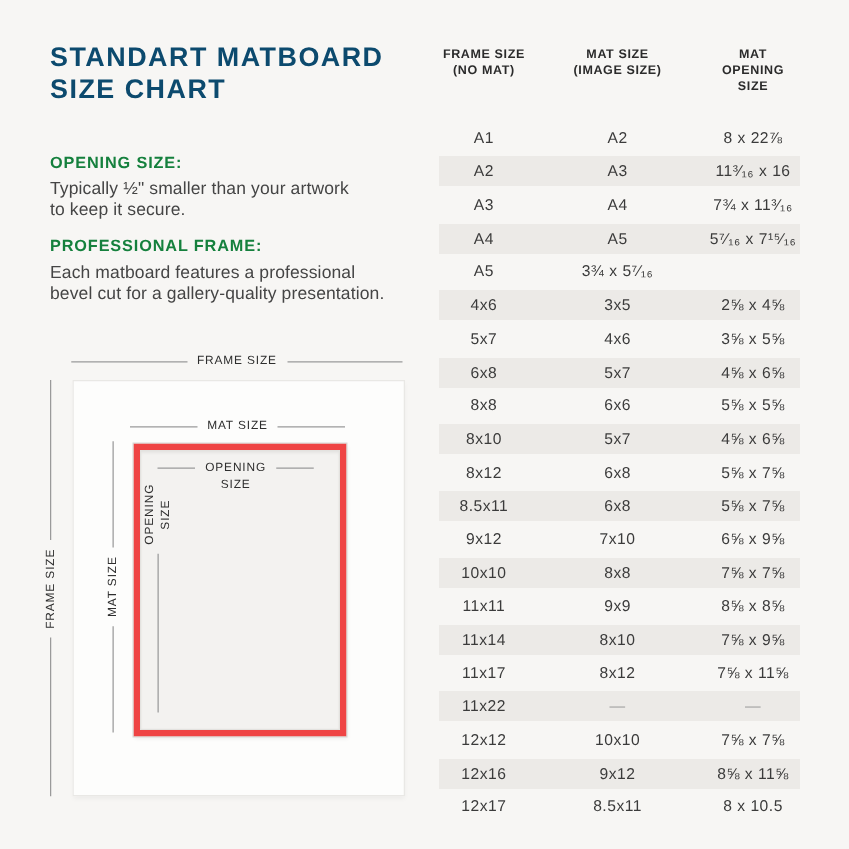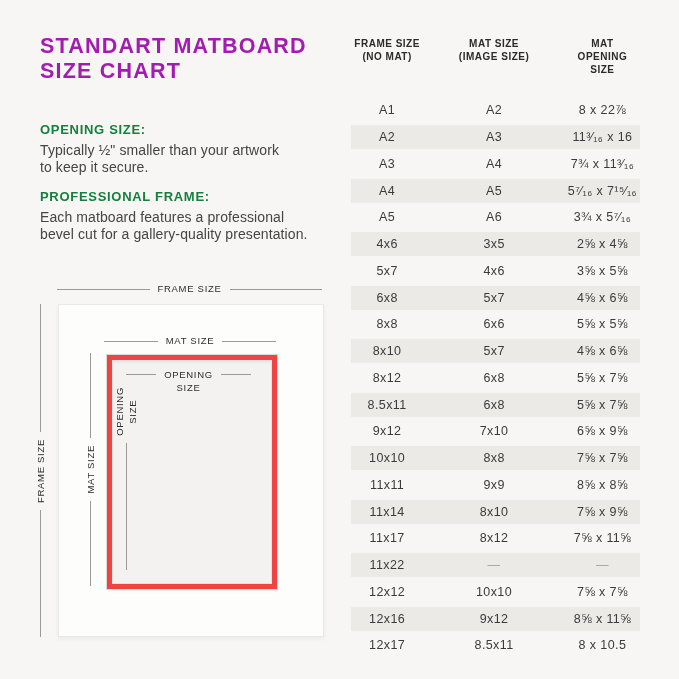--- a/index.html
+++ b/index.html
@@ -10,21 +10,21 @@
     color:#2b2b2b;
     position:relative;
     overflow:hidden;
   }
   .pre { white-space:pre-line; }
 
   
   .title {
     position:absolute; left:40px; top:34px;
     font-size:21.5px; line-height:25px; font-weight:700;
-    letter-spacing:1.2px; color:#a21caf;
+    letter-spacing:1.2px; color:#0c4a6e;
   }
   .section { position:absolute; left:40px; width:300px; }
   .section.opening { top:122px; }
   .section.bevel   { top:189px; }
   .section-heading {
     font-size:13px; font-weight:700; letter-spacing:0.7px; color:#15803d;
     line-height:16px;
   }
   .section-body {
     margin-top:4px; font-size:14px; line-height:16.5px; color:#454545;
@@ -177,21 +177,20 @@
           <div class="cell">A4</div>
           <div class="cell">7¾ x 11³⁄₁₆</div>
         </div>
         <div class="trow shaded">
           <div class="cell">A4</div>
           <div class="cell">A5</div>
           <div class="cell">5⁷⁄₁₆ x 7¹⁵⁄₁₆</div>
         </div>
         <div class="trow">
           <div class="cell">A5</div>
-          <div class="cell">A6</div>
           <div class="cell">3¾ x 5⁷⁄₁₆</div>
         </div>
         <div class="trow shaded">
           <div class="cell">4x6</div>
           <div class="cell">3x5</div>
           <div class="cell">2⅝ x 4⅝</div>
         </div>
         <div class="trow">
           <div class="cell">5x7</div>
           <div class="cell">4x6</div>

